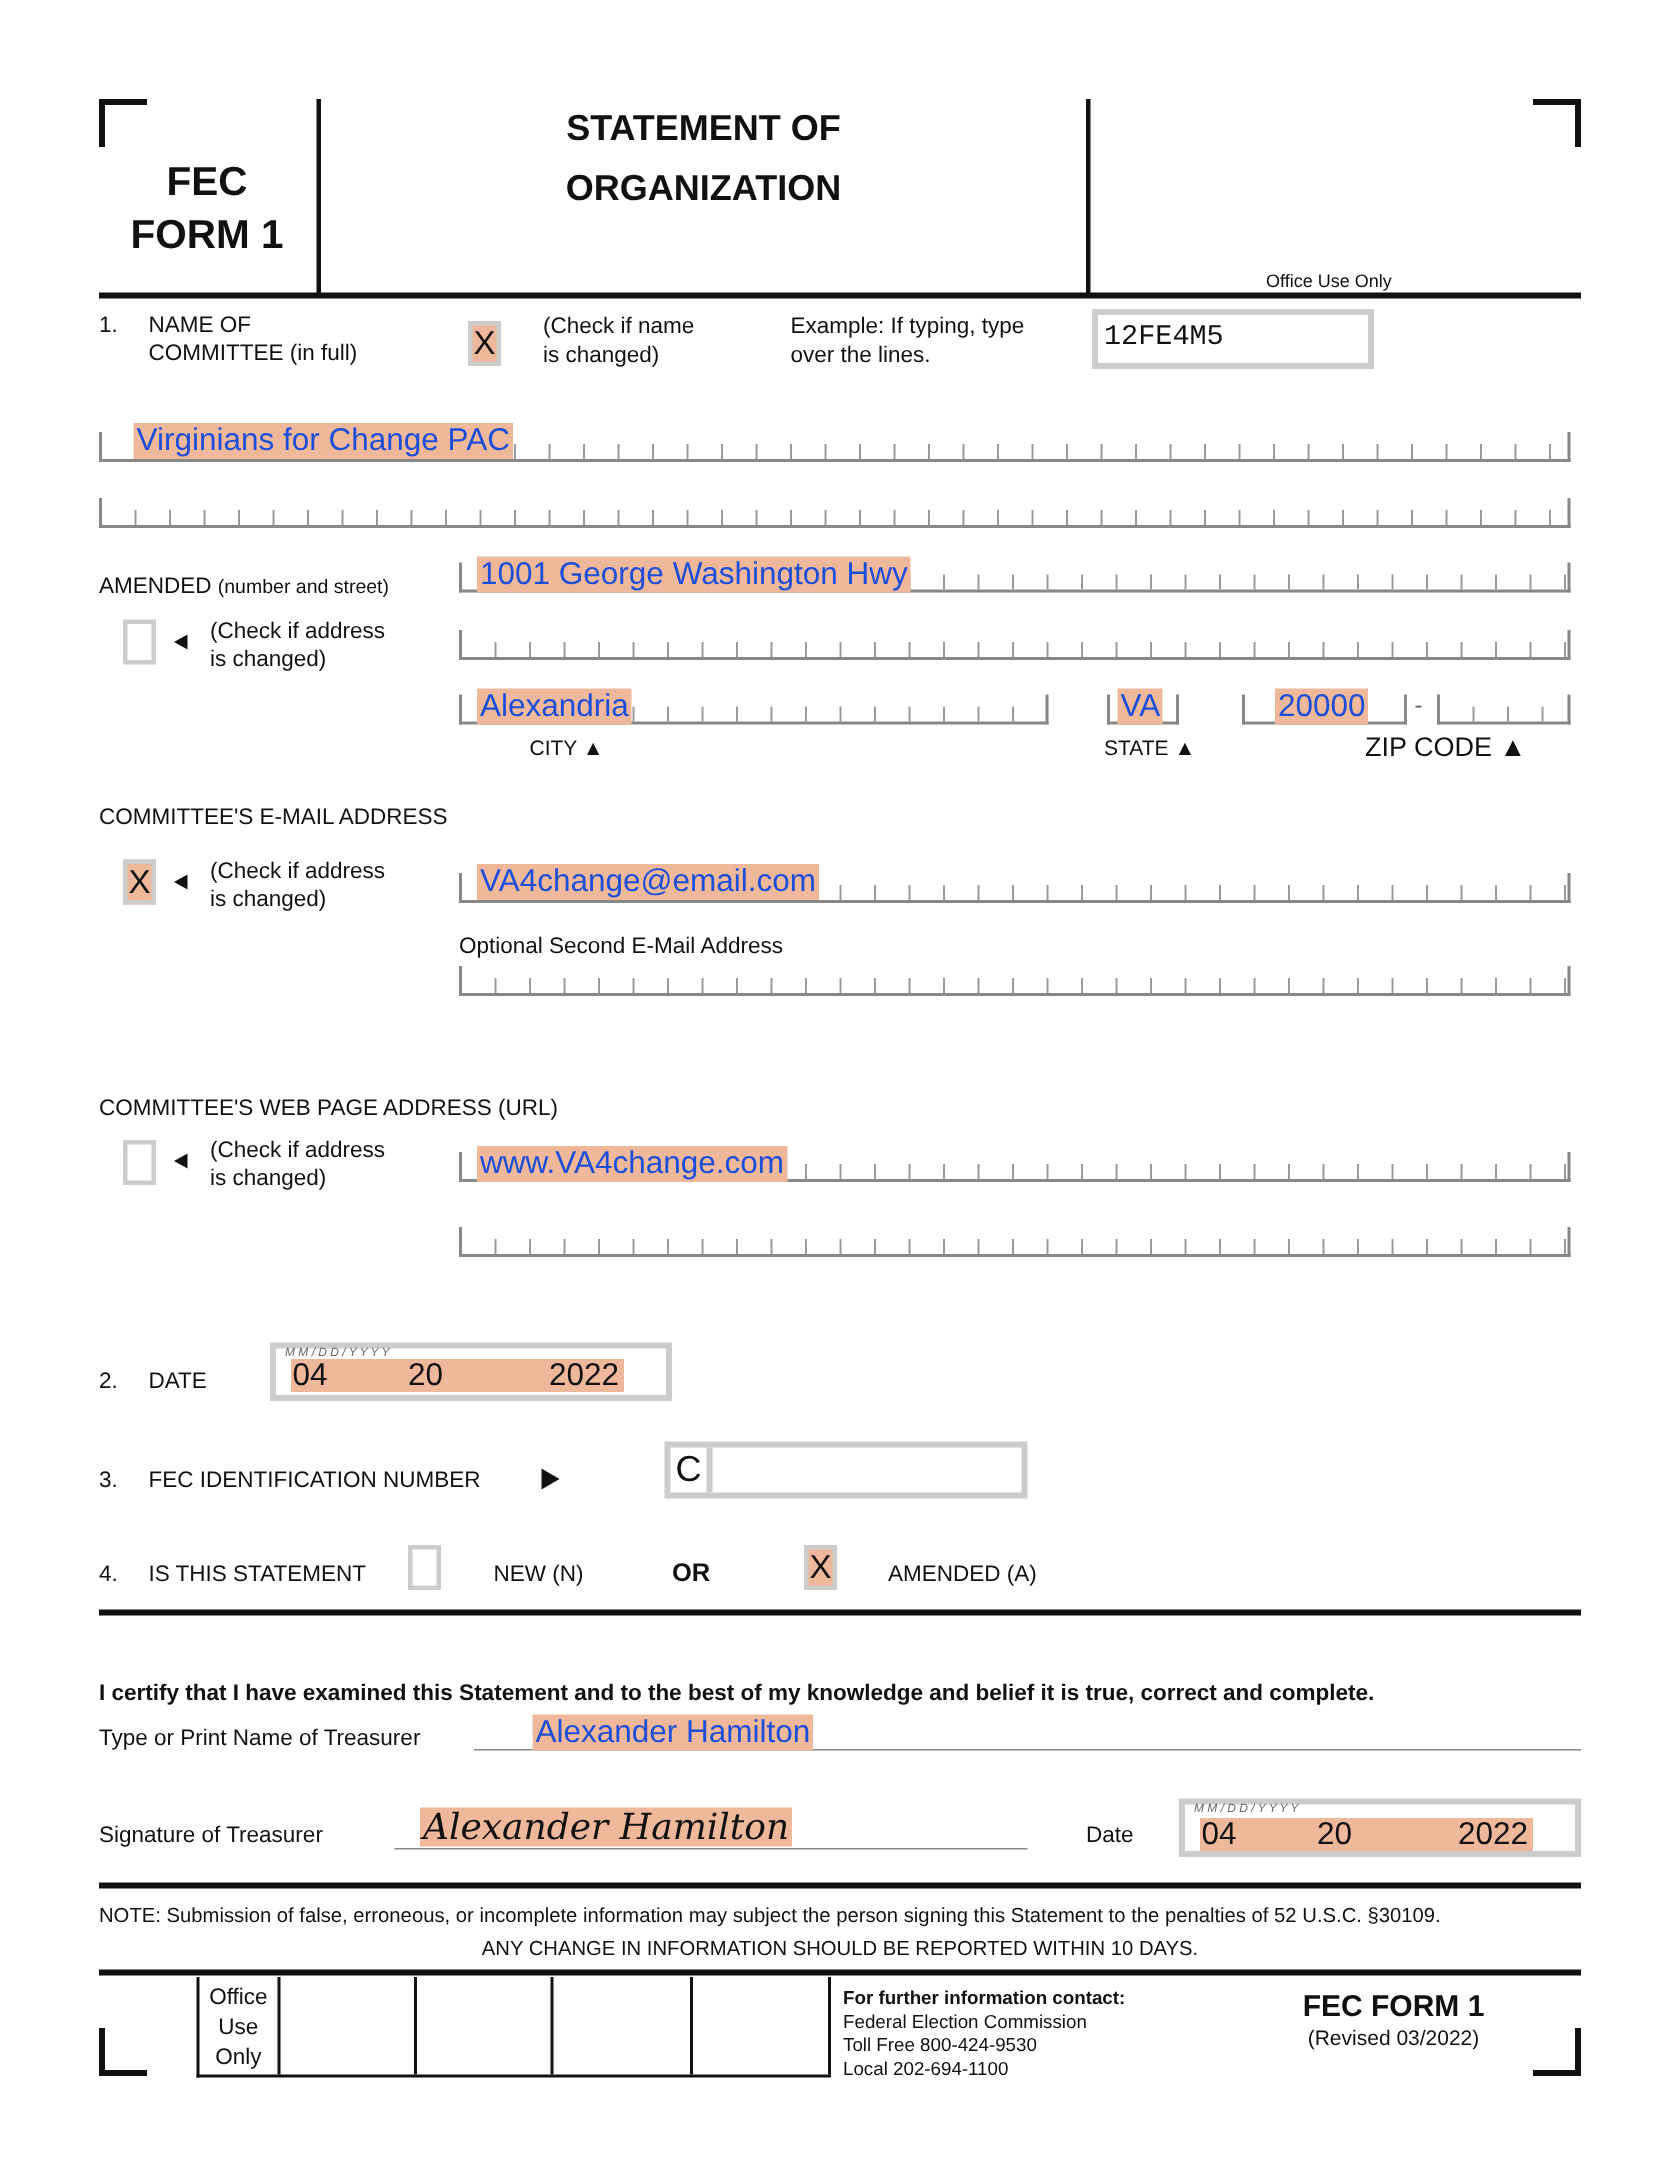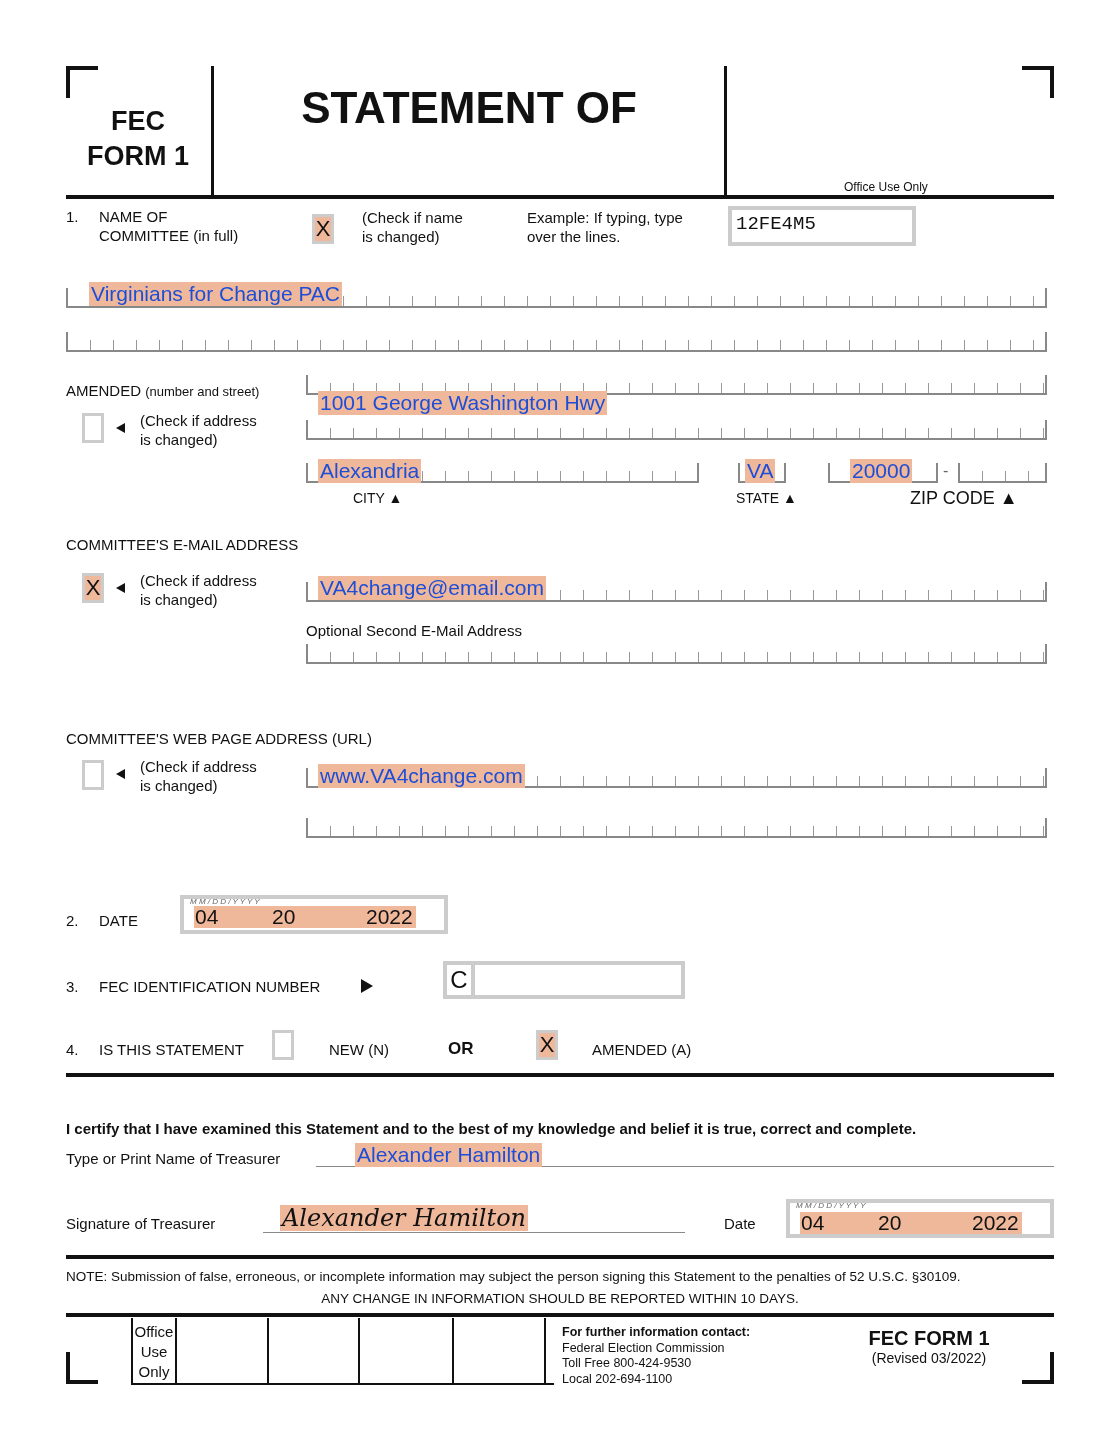--- a/index.html
+++ b/index.html
@@ -7,59 +7,60 @@
   .abs { position: absolute; }
   .hl { background: #f0b89b; }
   .corner { position: absolute; width: 32px; height: 32px; }
   .c-tl { left: 66px; top: 66px; border-left: 4px solid #111; border-top: 4px solid #111; }
   .c-tr { left: 1022px; top: 66px; border-right: 4px solid #111; border-top: 4px solid #111; }
   .c-bl { left: 66px; top: 1352px; border-left: 4px solid #111; border-bottom: 4px solid #111; }
   .c-br { left: 1022px; top: 1352px; border-right: 4px solid #111; border-bottom: 4px solid #111; }
   .vline { position: absolute; background: #111; width: 3px; }
   .hrule { position: absolute; background: #111; height: 4px; left: 66px; width: 988px; }
   .title-fec { left: 70px; top: 104px; width: 136px; text-align: center; font-size: 27px; font-weight: bold; line-height: 35px; }
-  .title-main { left: 216px; top: 88px; width: 506px; text-align: center; font-size: 44px; font-weight: bold; line-height: 40px; }
+  .title-main { left: 216px; top: 66px; width: 506px; text-align: center; font-size: 24px; font-weight: bold; line-height: 40px; }
   .office-use { left: 844px; top: 180px; font-size: 12px; }
   .lbl { font-size: 15px; line-height: 19px; }
   .small { font-size: 13px; }
   .chk { position: absolute; width: 22px; height: 30px; border: 3px solid #ccc; background: #fff; font-size: 22px; text-align: center; line-height: 24px; }
   .chk.on { background: #f0b89b; }
   .arrow-l { position: absolute; width: 0; height: 0; border-top: 5px solid transparent; border-bottom: 5px solid transparent; border-right: 9px solid #111; }
   .tickline { position: absolute; height: 20px; border-left: 2px solid #888; border-right: 2px solid #888; border-bottom: 2px solid #888;
     background-image: repeating-linear-gradient(90deg, transparent 0, transparent 22px, #999 22px, #999 23px);
     background-size: 23px 10px; background-repeat: repeat-x; background-position: 0 100%; }
   .val { position: absolute; font-size: 21px; line-height: 24px; padding: 0 2px; background: #f0b89b; color: #1d4ed8; }
   .ex-box { position: absolute; left: 728px; top: 206px; width: 188px; height: 40px; border: 4px solid #ccc; font-family: "Liberation Mono", monospace; font-size: 19px; padding-left: 4px; line-height: 28px; }
   .datebox { position: absolute; border: 4px solid #ccc; }
   .date-lbls { position: absolute; font-size: 8px; color: #666; letter-spacing: 0; font-style: italic; }
   .idbox { position: absolute; left: 443px; top: 961px; width: 242px; height: 38px; border: 4px solid #ccc; }
   .idbox .cpart { position: absolute; left: 0; top: 0; width: 28px; height: 30px; border-right: 4px solid #ccc; font-size: 24px; text-align: center; line-height: 30px; }
   .tri-r { position: absolute; width: 0; height: 0; border-top: 7px solid transparent; border-bottom: 7px solid transparent; border-left: 12px solid #111; }
   .uline { position: absolute; height: 1px; background: #888; }
   .sig { position: absolute; font-family: "DejaVu Serif", serif; font-style: italic; font-size: 24px; background: #f0b89b; padding: 0 2px; line-height: 26px; }
   .foot-table { position: absolute; left: 131px; top: 1318px; width: 423px; height: 67px; border-left: 2px solid #111; border-bottom: 2px solid #111; display: flex; }
   .foot-table .cell { border-right: 2px solid #111; height: 100%; }
-  .foot-table .cell0 { width: 44px; font-size: 15px; text-align: center; line-height: 20px; padding-top: 4px; }
+  .foot-table .cell0 { width: 54px; font-size: 15px; text-align: center; line-height: 20px; padding-top: 4px; }
 </style>
 </head>
 <body>
 
 <div class="corner c-tl"></div>
 <div class="corner c-tr"></div>
 <div class="corner c-bl"></div>
 <div class="corner c-br"></div>
 
 <div class="vline" style="left:211px; top:66px; height:130px;"></div>
 <div class="vline" style="left:724px; top:66px; height:130px;"></div>
 <div class="abs title-fec">
   <div>FEC</div>
   <div>FORM 1</div>
 </div>
 <div class="abs title-main">
   <div>STATEMENT OF</div>
+  <div>ORGANIZATION</div>
 </div>
 <div class="abs office-use">Office Use Only</div>
 <div class="hrule" style="top:195px;"></div>
 
 <div class="abs lbl" style="left:66px; top:207px;">1.</div>
 <div class="abs lbl" style="left:99px; top:207px;">
   <div>NAME OF</div>
   <div>COMMITTEE (in full)</div>
 </div>
 <div class="chk on" style="left:312px; top:214px;">X</div>
@@ -81,21 +82,21 @@
   <span>AMENDED</span>
   <span class="small">(number and street)</span>
 </div>
 <div class="chk" style="left:82px; top:413px;"></div>
 <div class="arrow-l" style="left:116px; top:423px;"></div>
 <div class="abs lbl" style="left:140px; top:411px;">
   <div>(Check if address</div>
   <div>is changed)</div>
 </div>
 <div class="tickline" style="left:306px; top:375px; width:741px;"></div>
-<div class="val" style="left:318px; top:371px;margin-top:20px;">1001 George Washington Hwy</div>
+<div class="val" style="left:318px; top:371px;">1001 George Washington Hwy</div>
 <div class="tickline" style="left:306px; top:420px; width:741px;"></div>
 
 <div class="tickline" style="left:306px; top:463px; width:393px;"></div>
 <div class="val" style="left:318px; top:459px;">Alexandria</div>
 <div class="tickline" style="left:738px; top:463px; width:48px; background-image:none;"></div>
 <div class="val" style="left:745px; top:459px;">VA</div>
 <div class="tickline" style="left:828px; top:463px; width:110px; background-image:none;"></div>
 <div class="val" style="left:850px; top:459px;">20000</div>
 <div class="abs" style="left:943px; top:462px; font-size:16px; color:#666;">-</div>
 <div class="tickline" style="left:958px; top:463px; width:89px;"></div>

